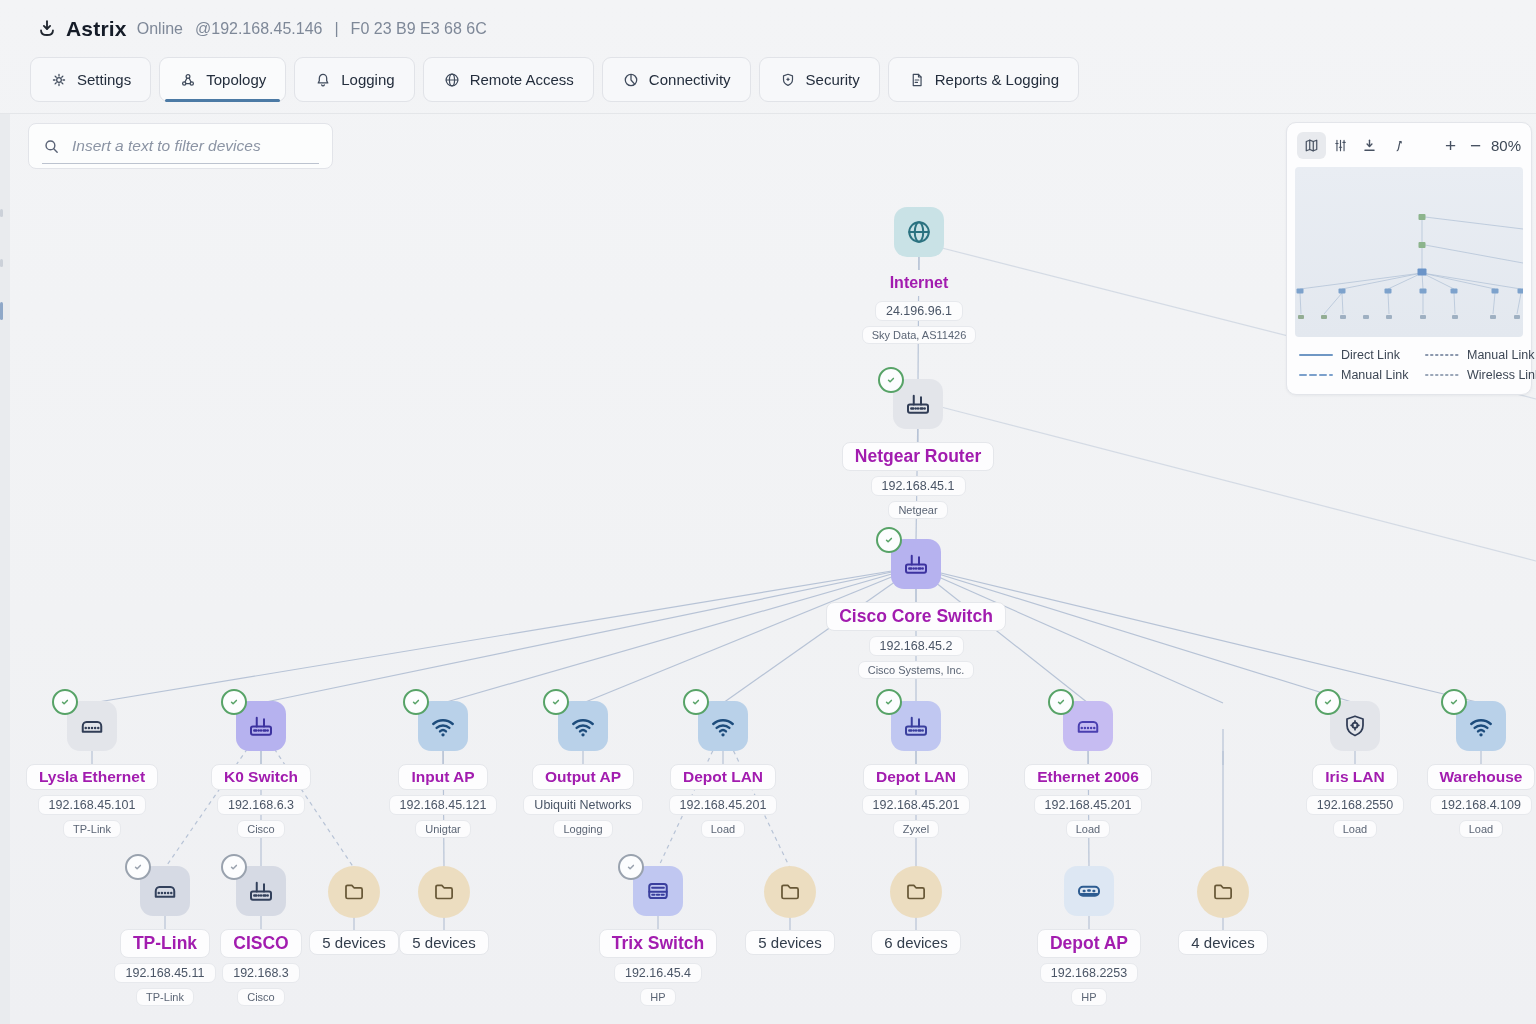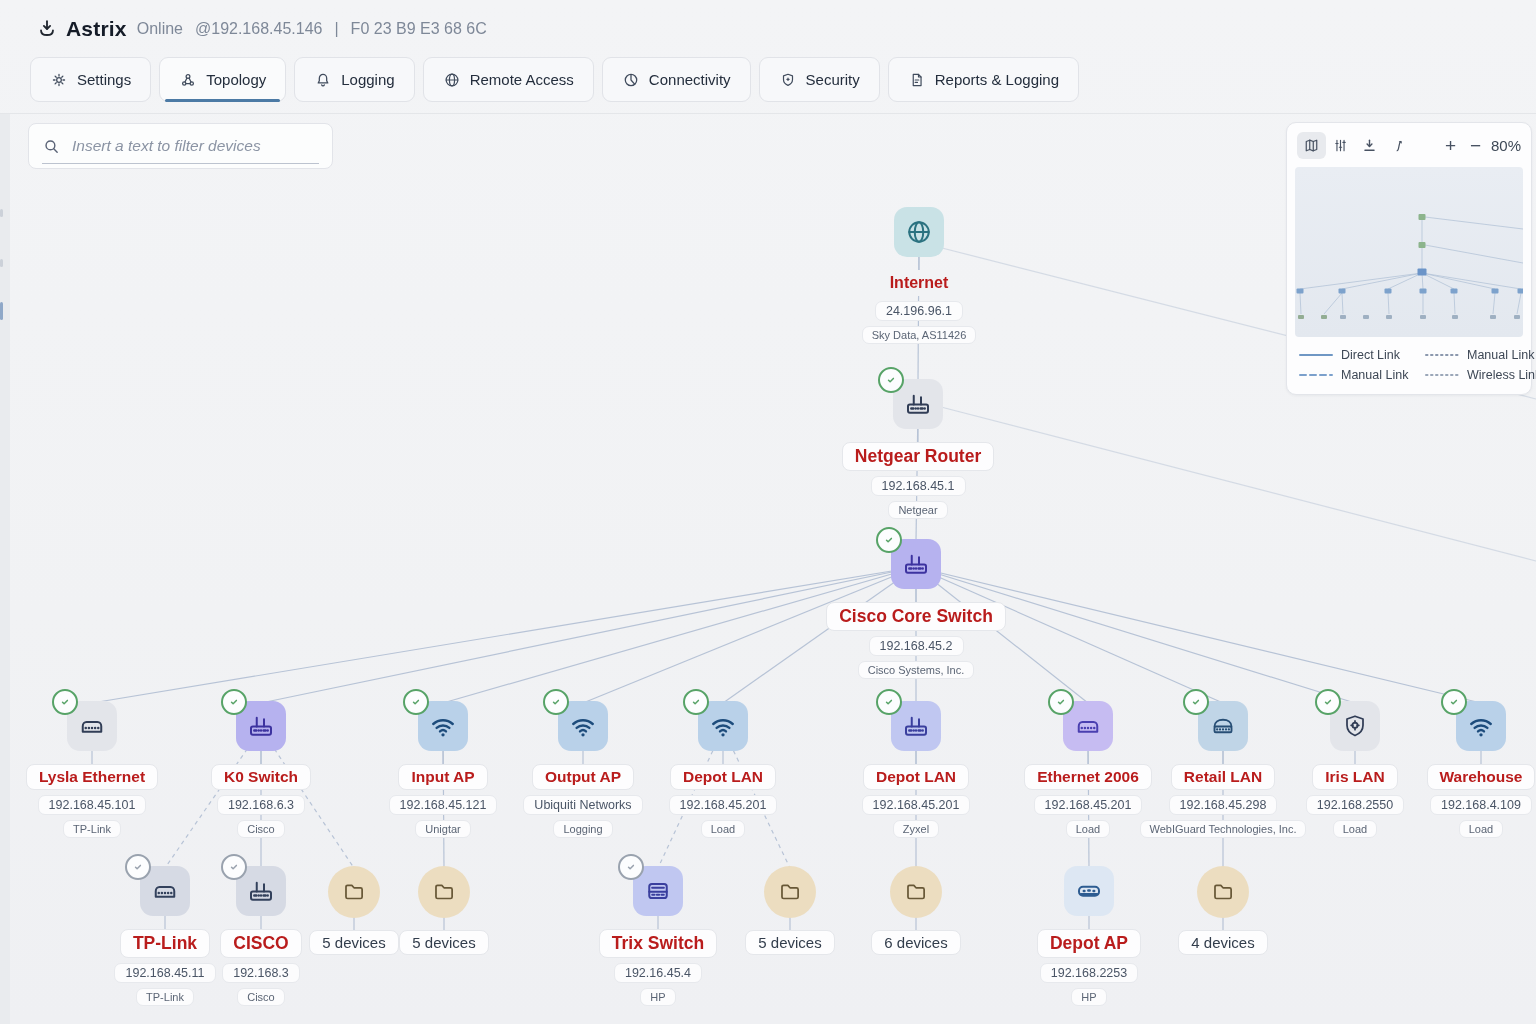--- a/index.html
+++ b/index.html
@@ -52,21 +52,21 @@
   .litem{display:flex;align-items:center;gap:8px;font-size:12.5px;color:#3d4755;white-space:nowrap;}
   .litem svg{flex:0 0 auto;}
   
   .node{position:absolute;width:220px;display:flex;flex-direction:column;align-items:center;margin-left:-110px;}
   .ibox{width:50px;height:50px;border-radius:13px;display:flex;align-items:center;justify-content:center;position:relative;}
   .ibox svg{width:30px;height:30px;}
   .badge{position:absolute;width:26px;height:26px;border-radius:50%;background:#fcfdfe;display:flex;align-items:center;justify-content:center;left:-15px;top:-12px;border:2px solid;box-sizing:border-box;}
   .badge svg{width:14px;height:14px;}
   .badge.green{border-color:#57a367;color:#57a367;}
   .badge.gray{border-color:#99a2ae;color:#99a2ae;}
-  .nname{margin-top:13px;background:#fdfdfe;border:1px solid #e5e7eb;border-radius:8px;padding:3px 12px;font-weight:700;font-size:15.5px;color:#b91c1c;white-space:nowrap;}
+  .nname{margin-top:13px;background:#fdfdfe;border:1px solid #e5e7eb;border-radius:8px;padding:3px 12px;font-weight:700;font-size:15.5px;color:#a21caf;white-space:nowrap;}
   .nname.emph{font-size:17.5px;}
   .nname.plain{background:#f2f3f5;border-color:transparent;font-size:16px;}
   .pill{margin-top:5px;background:#fcfcfd;border:1px solid #e7e9ed;border-radius:7px;padding:2px 10px;font-size:12.5px;color:#4a5566;white-space:nowrap;}
   .pill.vendor{font-size:11px;color:#5b6575;padding:2px 9px;}
   .fcircle{width:52px;height:52px;border-radius:50%;background:#ecddc0;display:flex;align-items:center;justify-content:center;color:#685837;}
   .fcircle svg{width:26px;height:26px;}
   .flabel{margin-top:12px;background:#fdfdfe;border:1px solid #e5e7eb;border-radius:8px;padding:3px 12px;font-size:15px;color:#323d4c;white-space:nowrap;}
 </style>
 </head>
 <body>
@@ -368,37 +368,20 @@
             <div class="badge green">
               <svg viewBox="0 0 24 24" fill="none" stroke="currentColor" stroke-width="2.6" stroke-linecap="round" stroke-linejoin="round">
                 <path d="M7.8 12.4l2.7 2.7 5.6-5.8"></path>
               </svg>
             </div>
           </div>
           <div class="nname">Ethernet 2006</div>
           <div class="pill">192.168.45.201</div>
           <div class="pill vendor">Load</div>
         </div>
-        <div class="node" style="left: 1223px; top: 587px;">
-          <div class="ibox" style="background: rgb(192, 213, 231); color: rgb(39, 78, 117);">
-            <svg viewBox="0 0 24 24" fill="none" stroke="currentColor" stroke-width="1.5" stroke-linecap="round" stroke-linejoin="round">
-              <path d="M5.2 12.4C5.2 9 8.2 7 12 7s6.8 2 6.8 5.4"></path>
-              <rect x="5.2" y="12.4" width="13.6" height="4.6" rx="1"></rect>
-              <path d="M7.3 14.7h.01M9.6 14.7h.01M12 14.7h.01M14.4 14.7h.01M16.7 14.7h.01" stroke-width="1.8"></path>
-            </svg>
-            <div class="badge green">
-              <svg viewBox="0 0 24 24" fill="none" stroke="currentColor" stroke-width="2.6" stroke-linecap="round" stroke-linejoin="round">
-                <path d="M7.8 12.4l2.7 2.7 5.6-5.8"></path>
-              </svg>
-            </div>
-          </div>
-          <div class="nname">Retail LAN</div>
-          <div class="pill">192.168.45.298</div>
-          <div class="pill vendor">WebIGuard Technologies, Inc.</div>
-        </div>
         <div class="node" style="left: 1355px; top: 587px;">
           <div class="ibox" style="background: rgb(227, 229, 234); color: rgb(49, 61, 86);">
             <svg viewBox="0 0 24 24" fill="none" stroke="currentColor" stroke-width="1.4" stroke-linecap="round" stroke-linejoin="round">
               <path d="M12 4.2l6.4 2.2v5c0 4-2.8 6.8-6.4 8.2-3.6-1.4-6.4-4.2-6.4-8.2v-5z"></path>
               <circle cx="12" cy="11.4" r="2.1"></circle>
               <path d="M12 7.9v1.4M12 13.5v1.4M8.9 11.4h1.4M13.7 11.4h1.4"></path>
             </svg>
             <div class="badge green">
               <svg viewBox="0 0 24 24" fill="none" stroke="currentColor" stroke-width="2.6" stroke-linecap="round" stroke-linejoin="round">
                 <path d="M7.8 12.4l2.7 2.7 5.6-5.8"></path>

